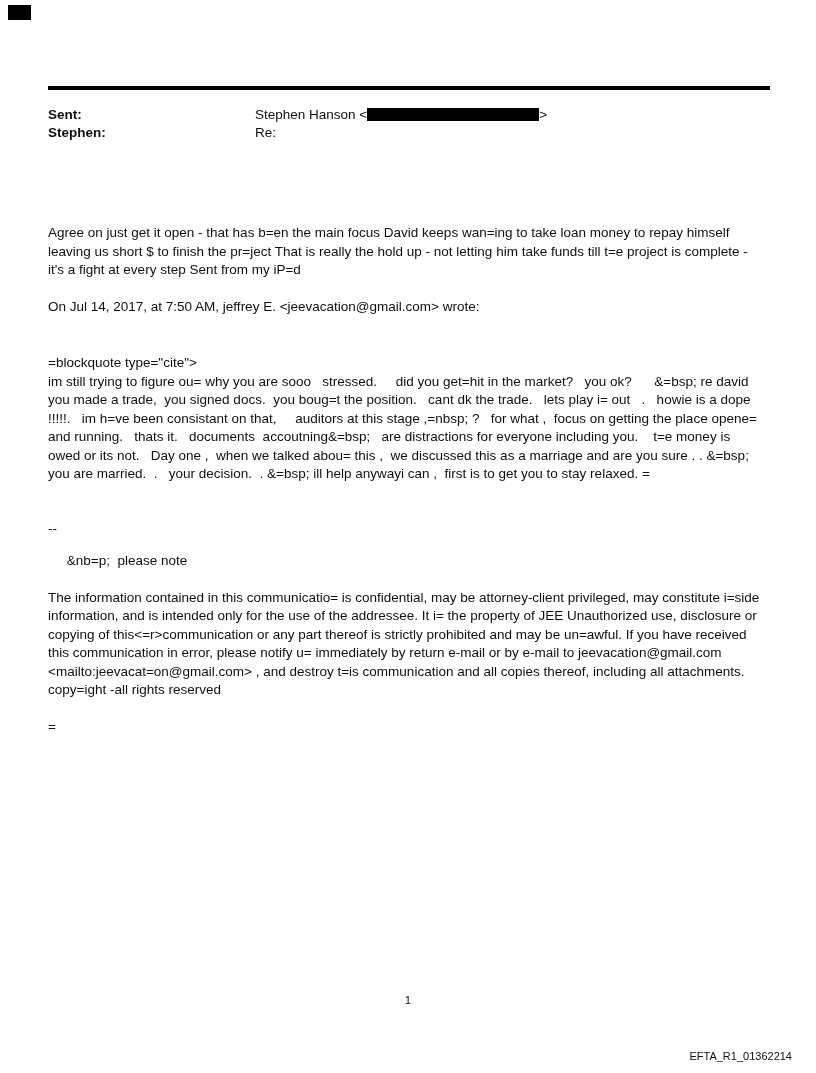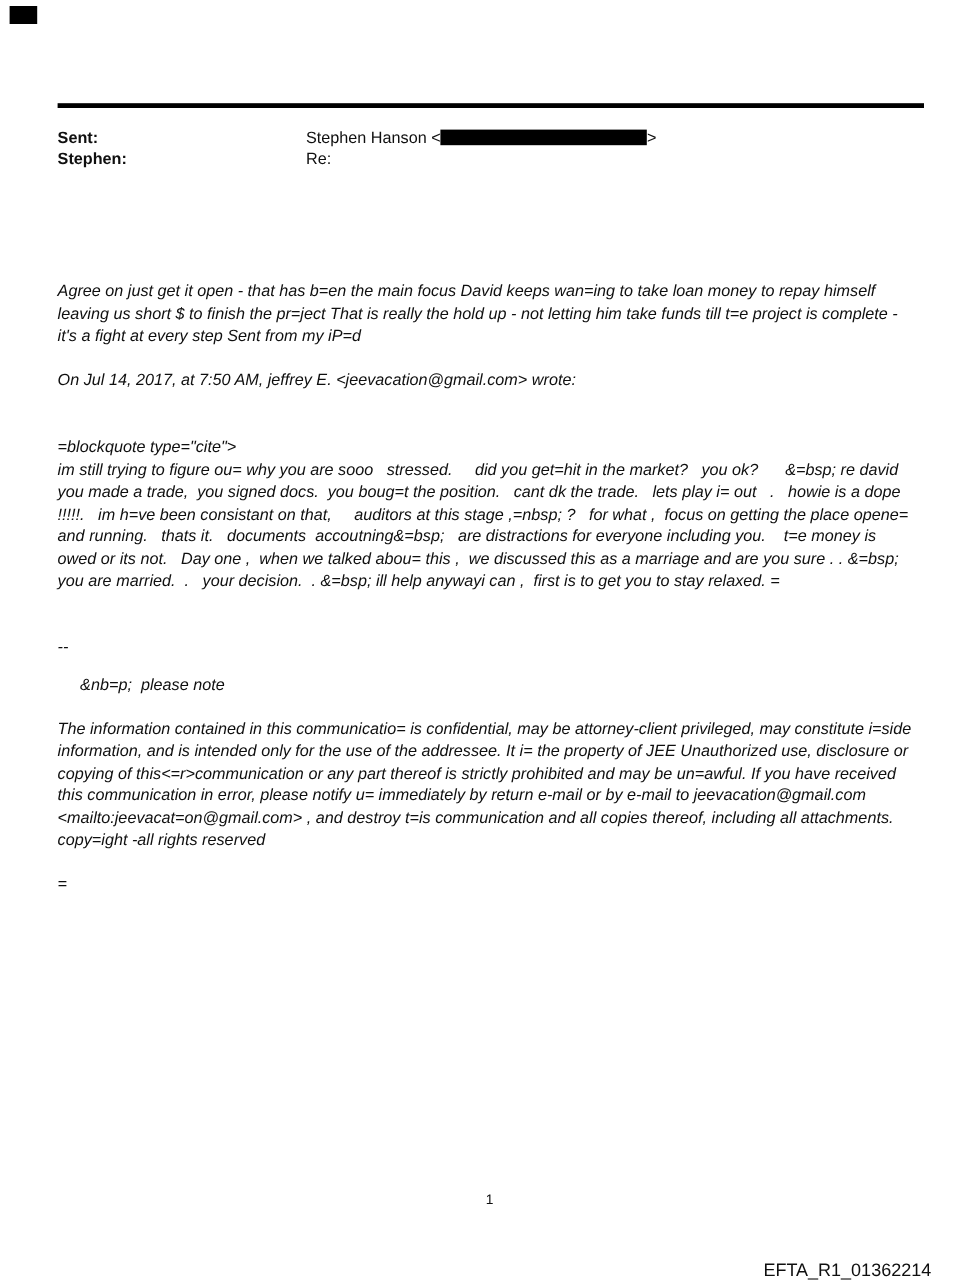--- a/index.html
+++ b/index.html
@@ -35,42 +35,41 @@
   .hdr-label { width: 207px; font-weight: bold; flex: 0 0 auto; }
   .hdr-value { white-space: pre-wrap; }
   .redaction-bar {
     display: inline-block;
     width: 172px; height: 13px;
     background: #000;
     vertical-align: -2px;
   }
   .email-body {
     position: absolute;
-    left: 48px; top: 234px;
+    left: 48px; top: 224px;
     width: 714px;
     font-size: 13.5px;
     line-height: 18.5px;
-    font-style: italic;
   }
   .para { white-space: pre-wrap; }
   .m18 { margin-top: 18px; }
   .m38 { margin-top: 38px; }
   .m36 { margin-top: 36px; }
   .m14 { margin-top: 14px; }
   .footer-page {
     position: absolute;
     left: 0; top: 994px;
     width: 816px;
     text-align: center;
     font-size: 11.5px;
   }
   .bates {
     position: absolute;
-    right: 40px; top: 1050px;
-    font-size: 15px;
+    right: 24px; top: 1050px;
+    font-size: 11px;
     text-align: right;
   }
 </style>
 </head>
 <body>
 
 <div class="redaction-top"></div>
 
 <div class="divider"></div>
 

